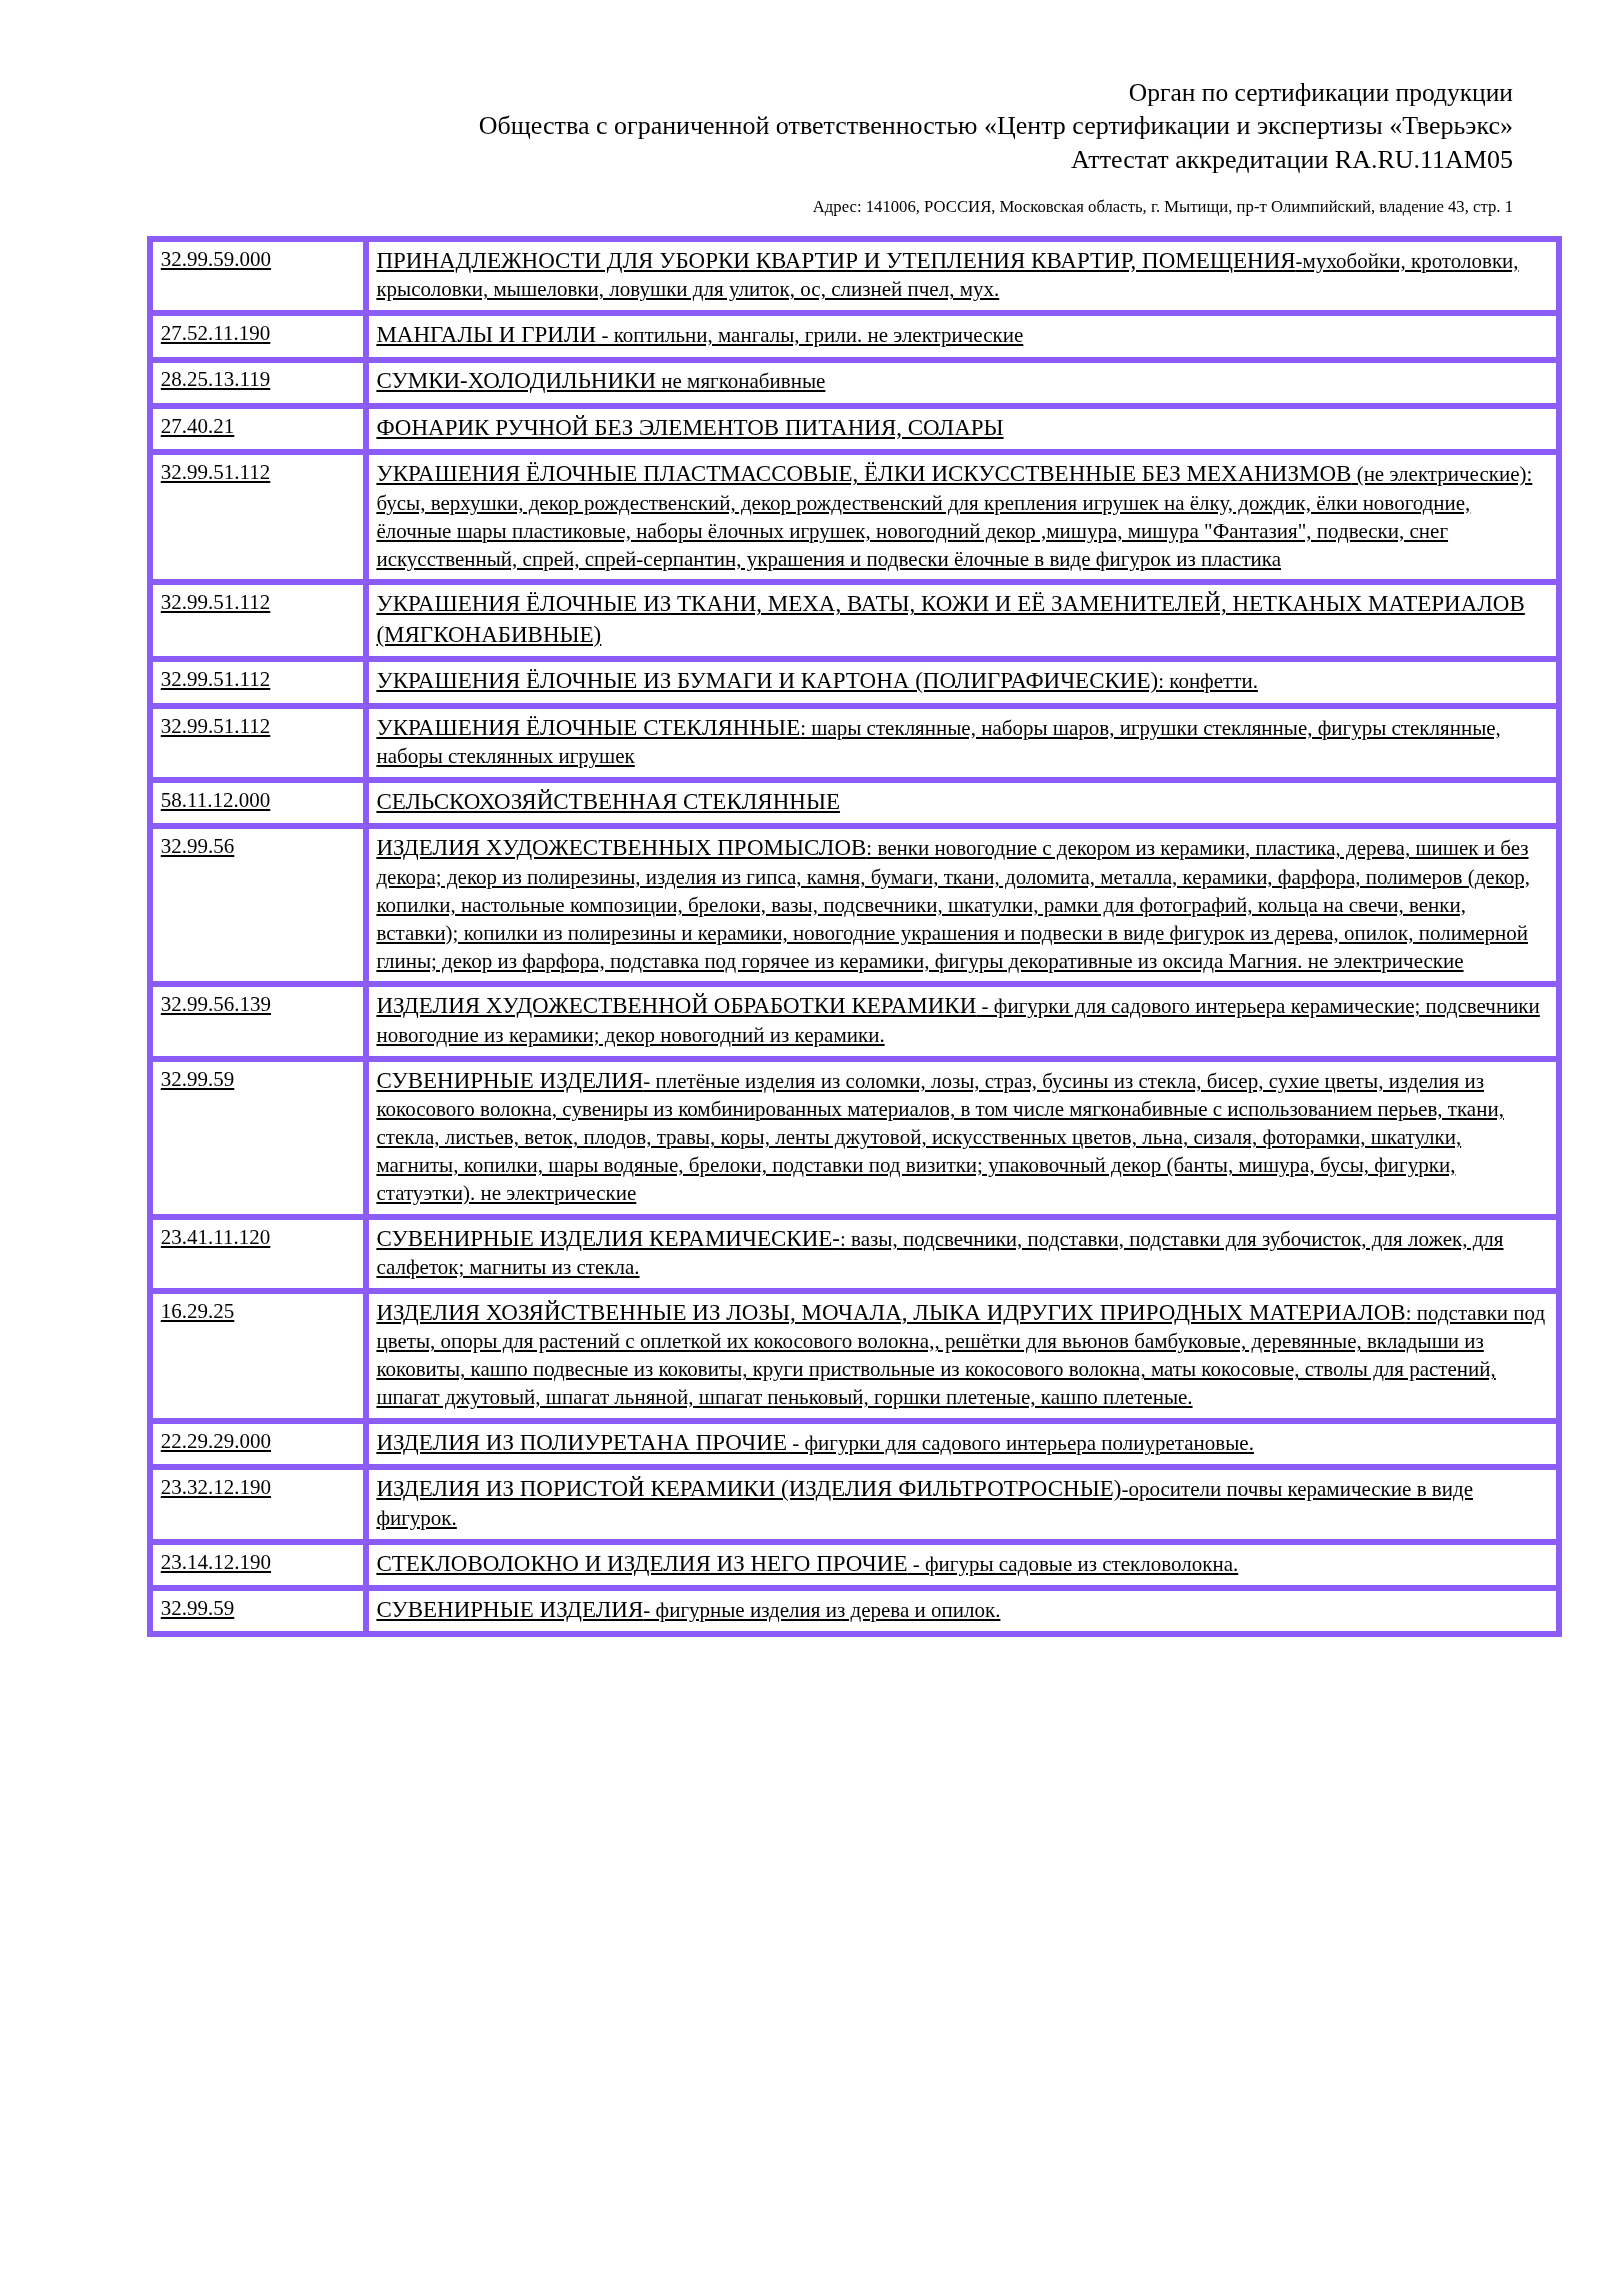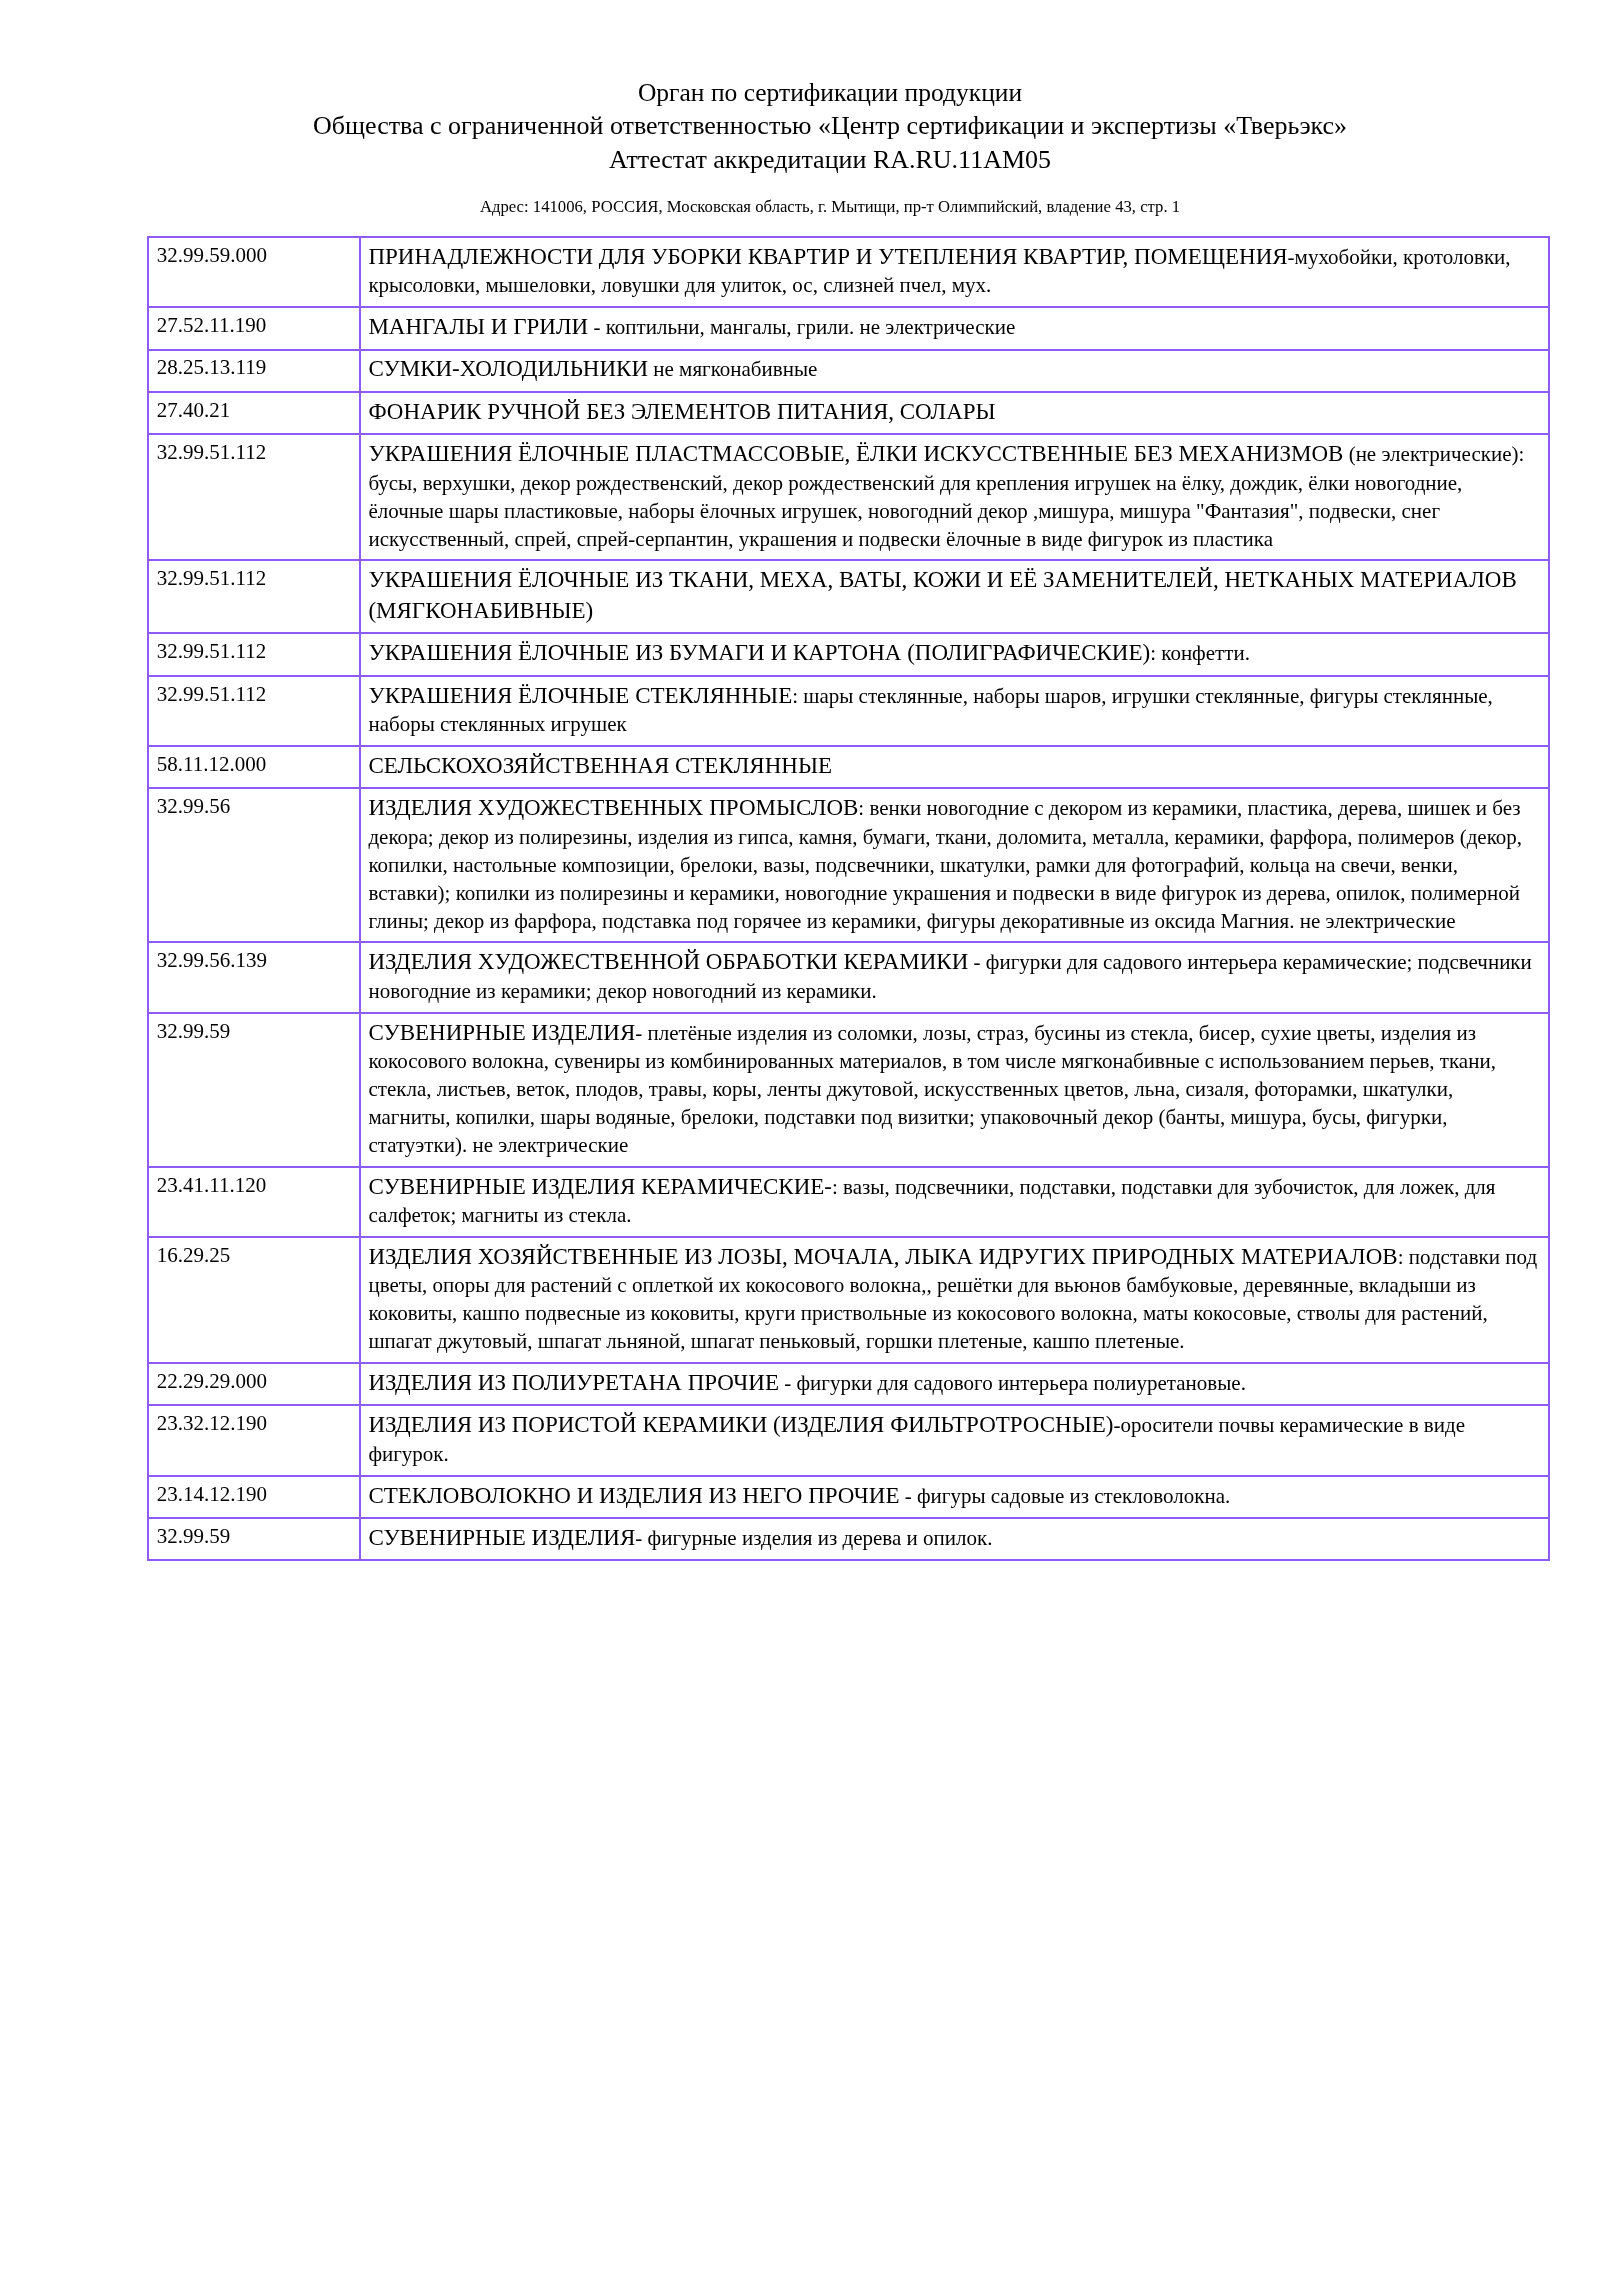--- a/index.html
+++ b/index.html
@@ -15,21 +15,21 @@
     -webkit-font-smoothing: antialiased;
   }
   .page {
     width: 1621px;
     min-height: 2293px;
     box-sizing: border-box;
     padding: 76px 108px 39px 147px;
     background: #ffffff;
   }
   .header {
-    text-align: center;
+    text-align: right;
     margin-bottom: 17.6px;
   }
   .header .line1 {
     font-size: 25.5px;
     line-height: 1.30;
   }
   .header .line2 {
     font-size: 26px;
     line-height: 1.30;
   }
@@ -42,25 +42,26 @@
     line-height: 1.35;
     margin-top: 19px;
   }
   table.doc-table {
     border-collapse: collapse;
     width: 1366px;
     table-layout: fixed;
     margin: 0;
   }
   table.doc-table td {
-    border: 2px solid #8b5cf6;
+    border: 6px solid #8b5cf6;
     vertical-align: top;
     padding: 3.9px 7.8px 5.9px 7.8px;
     font-size: 21px;
     line-height: 1.33;
+    text-decoration: underline;
   }
   td.code-col {
     width: 194px;
     white-space: nowrap;
     font-size: 20.6px;
     padding-left: 11.8px;
   }
   td.desc-col {
     width: 1172px;
     margin-top: 40px;

